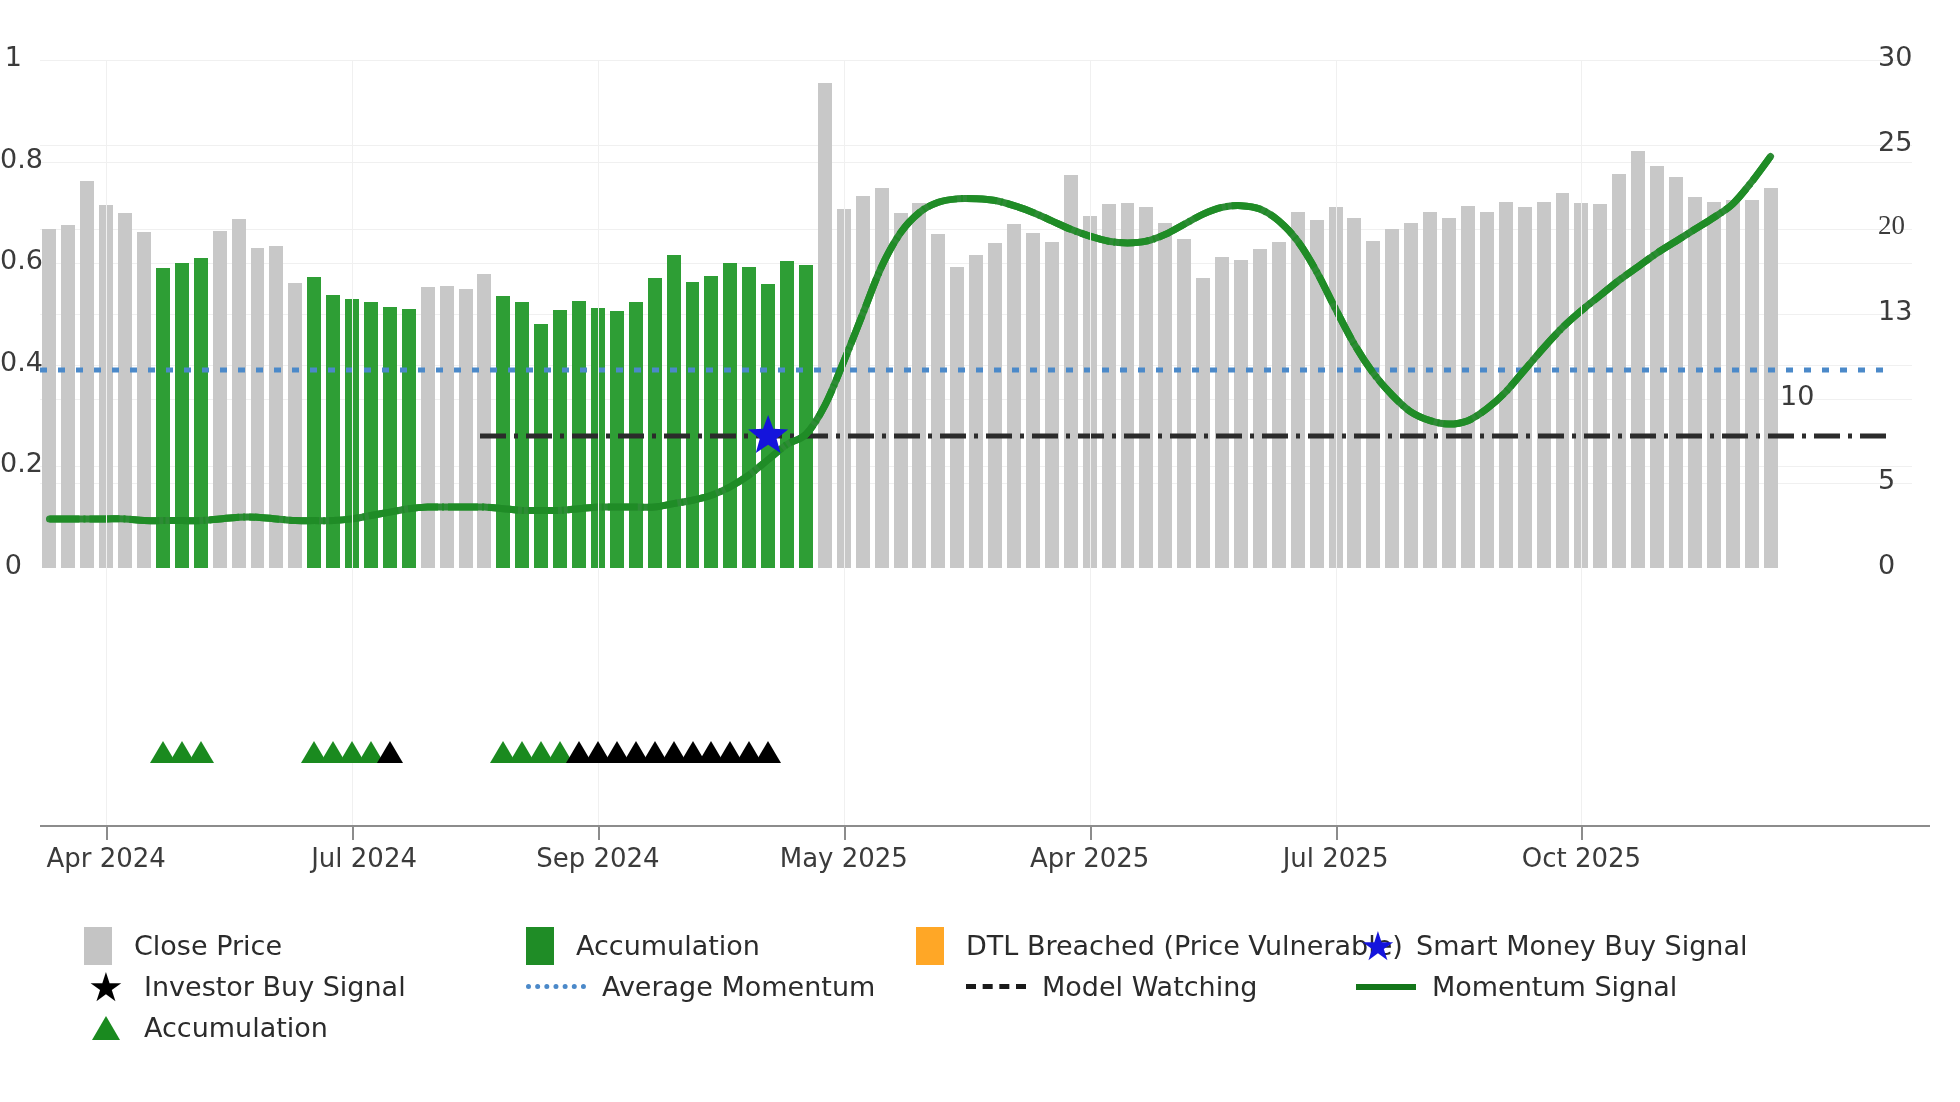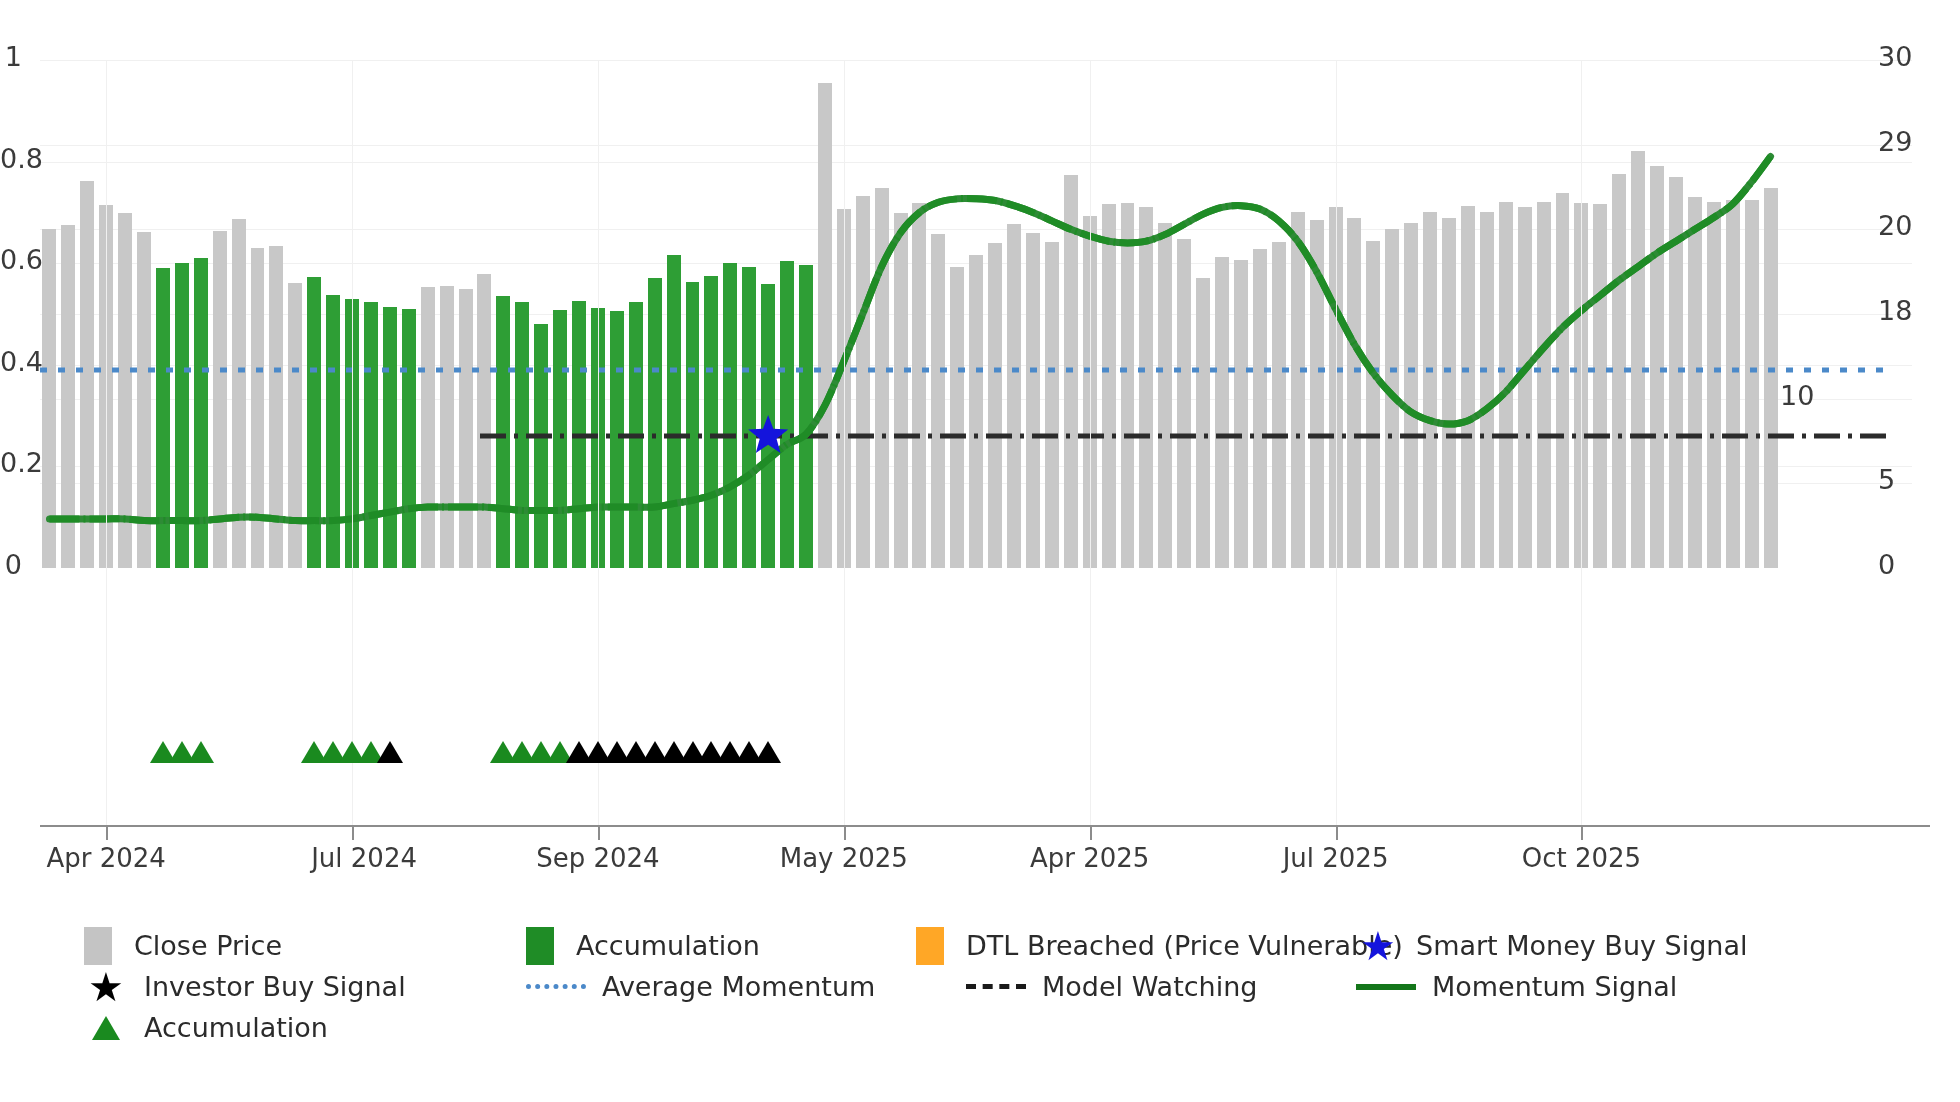--- a/index.html
+++ b/index.html
@@ -70,23 +70,23 @@
       <div class="axis-label ylabel-left" style="left: 0px; width: 22px; top: 345.8px;">0.4</div>
       <div class="axis-label ylabel-left" style="left: 0px; width: 22px; top: 244.2px;">0.6</div>
       <div class="axis-label ylabel-left" style="left: 0px; width: 22px; top: 142.6px;">0.8</div>
       <div class="axis-label ylabel-left" style="left: 0px; width: 22px; top: 41px;">1</div>
     </div>
 
   <div id="right-axis">
       <div class="axis-label ylabel-right" style="left: 1878px; top: 549px;">0</div>
       <div class="axis-label ylabel-right" style="left: 1878px; top: 464.333px;">5</div>
       <div class="axis-label ylabel-right" style="left: 1780px; top: 379.667px;">10</div>
-      <div class="axis-label ylabel-right" style="left: 1878px; top: 295px;">18</div>
-      <div class="axis-label ylabel-right" style="left: 1878px; top: 210.333px;">20</div>
-      <div class="axis-label ylabel-right" style="left: 1878px; top: 125.667px;">29</div>
+      <div class="axis-label ylabel-right" style="left: 1878px; top: 295px;">13</div>
+      <div class="axis-label ylabel-right" style="left: 1878px; top: 210.333px; font-family: Liberation Serif, serif;">20</div>
+      <div class="axis-label ylabel-right" style="left: 1878px; top: 125.667px;">25</div>
       <div class="axis-label ylabel-right" style="left: 1878px; top: 41px;">30</div>
     </div>
 
   <div class="plot" id="barlayer" style="left: 0px; top: 0px; width: 1960px; height: 568px;">
       <div class="bar close" style="left: 42.4587px; width: 13.9957px; height: 339.344px;"></div>
       <div class="bar close" style="left: 61.3717px; width: 13.9957px; height: 342.9px;"></div>
       <div class="bar close" style="left: 80.2848px; width: 13.9957px; height: 387.096px;"></div>
       <div class="bar close" style="left: 99.1978px; width: 13.9957px; height: 362.712px;"></div>
       <div class="bar close" style="left: 118.111px; width: 13.9957px; height: 355.092px;"></div>
       <div class="bar close" style="left: 137.024px; width: 13.9957px; height: 336.296px;"></div>

